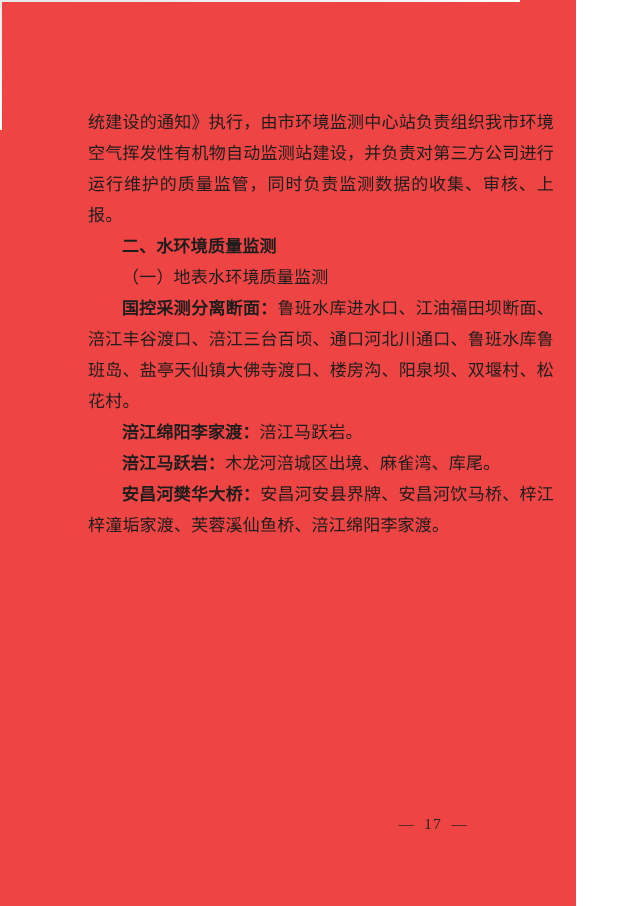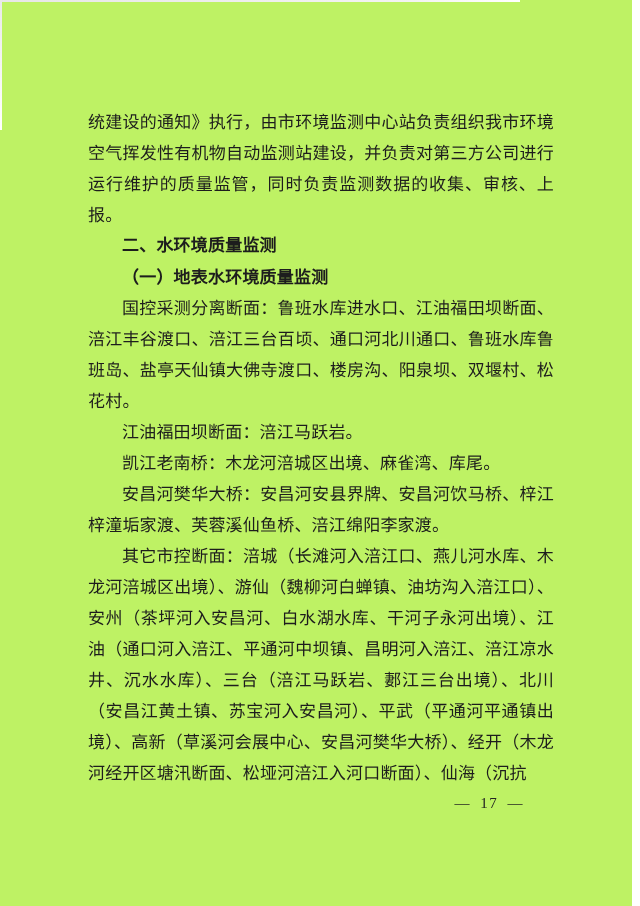--- a/index.html
+++ b/index.html
@@ -2,23 +2,23 @@
 <html lang="zh-CN"><head>
 <meta charset="utf-8">
 <style>
   html, body {
     margin: 0;
     padding: 0;
     background: #ffffff;
   }
   .page {
     position: relative;
-    width: 632px;
+    width: 576px;
     height: 906px;
-    background: #bef264;
+    background: #ef4444;
     overflow: hidden;
     font-family: "Liberation Serif", "DejaVu Serif", serif;
     color: #1d1d1d;
   }
   
   .scan-edge-top {
     position: absolute;
     top: 0; left: 0;
     width: 520px; height: 2px;
     background: linear-gradient(to right, #e7e7e7, #f3f3f3 80%, #ffffff);
@@ -42,38 +42,38 @@
   .content p {
     margin: 0;
     padding: 0;
     text-indent: 2em;
   }
   .content p.no-indent {
     text-indent: 0;
   }
   .heading-1 {
     font-weight: bold;
-    font-family: Liberation Mono, monospace;
+    font-family: Liberation Serif, serif;
   }
   .heading-2 {
-    font-weight: bold;
+    font-weight: normal;
     font-family: "Liberation Serif", "DejaVu Serif", serif;
   }
   .heading-3 {
     font-weight: bold;
     font-family: "Liberation Sans", "DejaVu Sans", sans-serif;
   }
   .section-label {
-    font-weight: normal;
+    font-weight: bold;
     font-family: "Liberation Sans", "DejaVu Sans", sans-serif;
     margin-top: 20px;
   }
   .footer {
     position: absolute;
-    top: 795px;
+    top: 816px;
     right: 108px;
     font-size: 15px;
     letter-spacing: 1.5px;
     word-spacing: 4px;
     color: #222222;
     font-family: "Liberation Serif", "DejaVu Serif", serif;
   }
 </style>
 </head>
 <body>
@@ -87,25 +87,24 @@
 
     <p class="no-indent">统建设的通知》执行，由市环境监测中心站负责组织我市环境空气挥发性有机物自动监测站建设，并负责对第三方公司进行运行维护的质量监管，同时负责监测数据的收集、审核、上报。</p>
 
     <p class="heading-1">二、水环境质量监测</p>
 
     <p class="heading-2">（一）地表水环境质量监测</p>
 
 
     <p><span class="section-label">国控采测分离断面：</span><span>鲁班水库进水口、江油福田坝断面、涪江丰谷渡口、涪江三台百顷、通口河北川通口、鲁班水库鲁班岛、盐亭天仙镇大佛寺渡口、楼房沟、阳泉坝、双堰村、松花村。</span></p>
 
-    <p><span class="section-label">江油福田坝断面：</span><span>涪江马跃岩。</span></p>
+    <p><span class="section-label">涪江绵阳李家渡：</span><span>涪江马跃岩。</span></p>
 
-    <p><span class="section-label">凯江老南桥：</span><span>木龙河涪城区出境、麻雀湾、库尾。</span></p>
+    <p><span class="section-label">涪江马跃岩：</span><span>木龙河涪城区出境、麻雀湾、库尾。</span></p>
 
     <p><span class="section-label">安昌河樊华大桥：</span><span>安昌河安县界牌、安昌河饮马桥、梓江梓潼垢家渡、芙蓉溪仙鱼桥、涪江绵阳李家渡。</span></p>
 
-    <p><span class="section-label">其它市控断面：</span><span>涪城（长滩河入涪江口、燕儿河水库、木龙河涪城区出境）、游仙（魏柳河白蝉镇、油坊沟入涪江口）、安州（茶坪河入安昌河、白水湖水库、干河子永河出境）、江油（通口河入涪江、平通河中坝镇、昌明河入涪江、涪江凉水井、沉水水库）、三台（涪江马跃岩、郪江三台出境）、北川（安昌江黄土镇、苏宝河入安昌河）、平武（平通河平通镇出境）、高新（草溪河会展中心、安昌河樊华大桥）、经开（木龙河经开区塘汛断面、松垭河涪江入河口断面）、仙海（沉抗</span></p>
 
   </div>
 
   <div class="footer">— 17 —</div>
 
 </div>
 
 </body></html>

